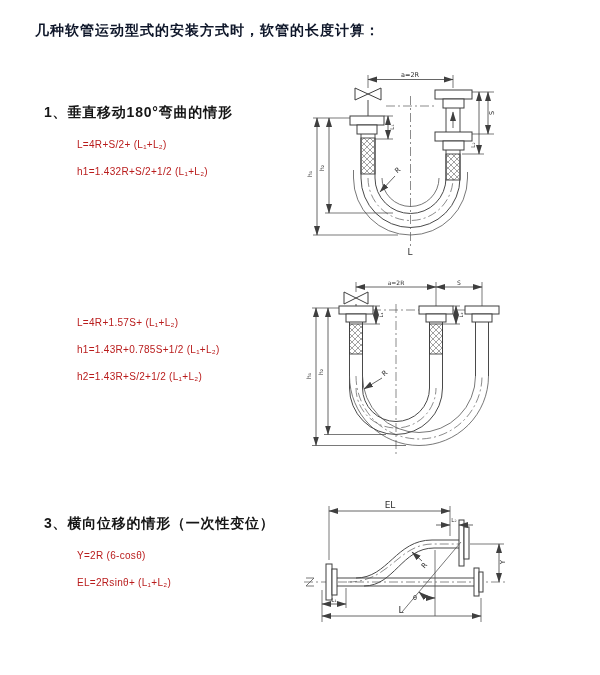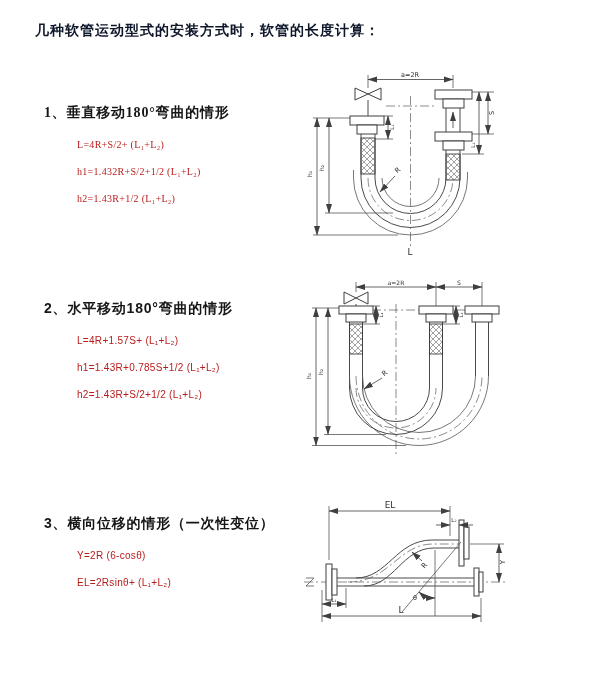--- a/index.html
+++ b/index.html
@@ -9,21 +9,21 @@
     overflow:hidden;
   }
   .page-title{
     position:absolute;left:35px;top:22px;font-size:14px;font-weight:700;
     letter-spacing:1px;color:#0f172a;
   }
   .section{position:absolute;left:44px;}
   .section .heading{font-size:14px;font-weight:700;letter-spacing:0.8px;color:#161616;}
   .section .formulas{margin-top:9px;margin-left:33px;}
   .section .formula{font-size:10px;line-height:27px;letter-spacing:0.3px;color:#b91c1c;white-space:pre;}
-  #sec1{top:104px;font-family:Liberation Serif, serif;}
+  #sec1{top:104px;}
   #sec2{top:300px;}
   #sec3{top:515px;}
   svg.diag{position:absolute;}
   .d-line{stroke:#4a4a4a;fill:none;stroke-width:1;}
   .d-thin{stroke:#555;fill:none;stroke-width:0.8;}
   .d-cl{stroke:#5a5a5a;fill:none;stroke-width:0.7;stroke-dasharray:9 3 2 3;}
   .d-dim{stroke:#3f3f3f;fill:none;stroke-width:0.8;}
   .d-ext{stroke:#3f3f3f;fill:none;stroke-width:0.7;}
   .d-fl{fill:#ffffff;stroke:#3f3f3f;stroke-width:1;}
   .d-hatch{stroke:#3f3f3f;stroke-width:0.9;}
@@ -32,26 +32,24 @@
 </head>
 <body>
 
 <div class="page-title">几种软管运动型式的安装方式时，软管的长度计算：</div>
 
 <div class="section" id="sec1">
   <div class="heading">1、垂直移动180°弯曲的情形</div>
   <div class="formulas">
     <div class="formula">L=4R+S/2+ (L₁+L₂)</div>
     <div class="formula">h1=1.432R+S/2+1/2 (L₁+L₂)</div>
-    <div class="formula">h2=1.43R+1/2 (L₁+L₂)</div>
   </div>
 </div>
 
 <div class="section" id="sec2">
-  <div class="heading">2、水平移动180°弯曲的情形</div>
   <div class="formulas">
     <div class="formula">L=4R+1.57S+ (L₁+L₂)</div>
     <div class="formula">h1=1.43R+0.785S+1/2 (L₁+L₂)</div>
     <div class="formula">h2=1.43R+S/2+1/2 (L₁+L₂)</div>
   </div>
 </div>
 
 <div class="section" id="sec3">
   <div class="heading">3、横向位移的情形（一次性变位）</div>
   <div class="formulas">

